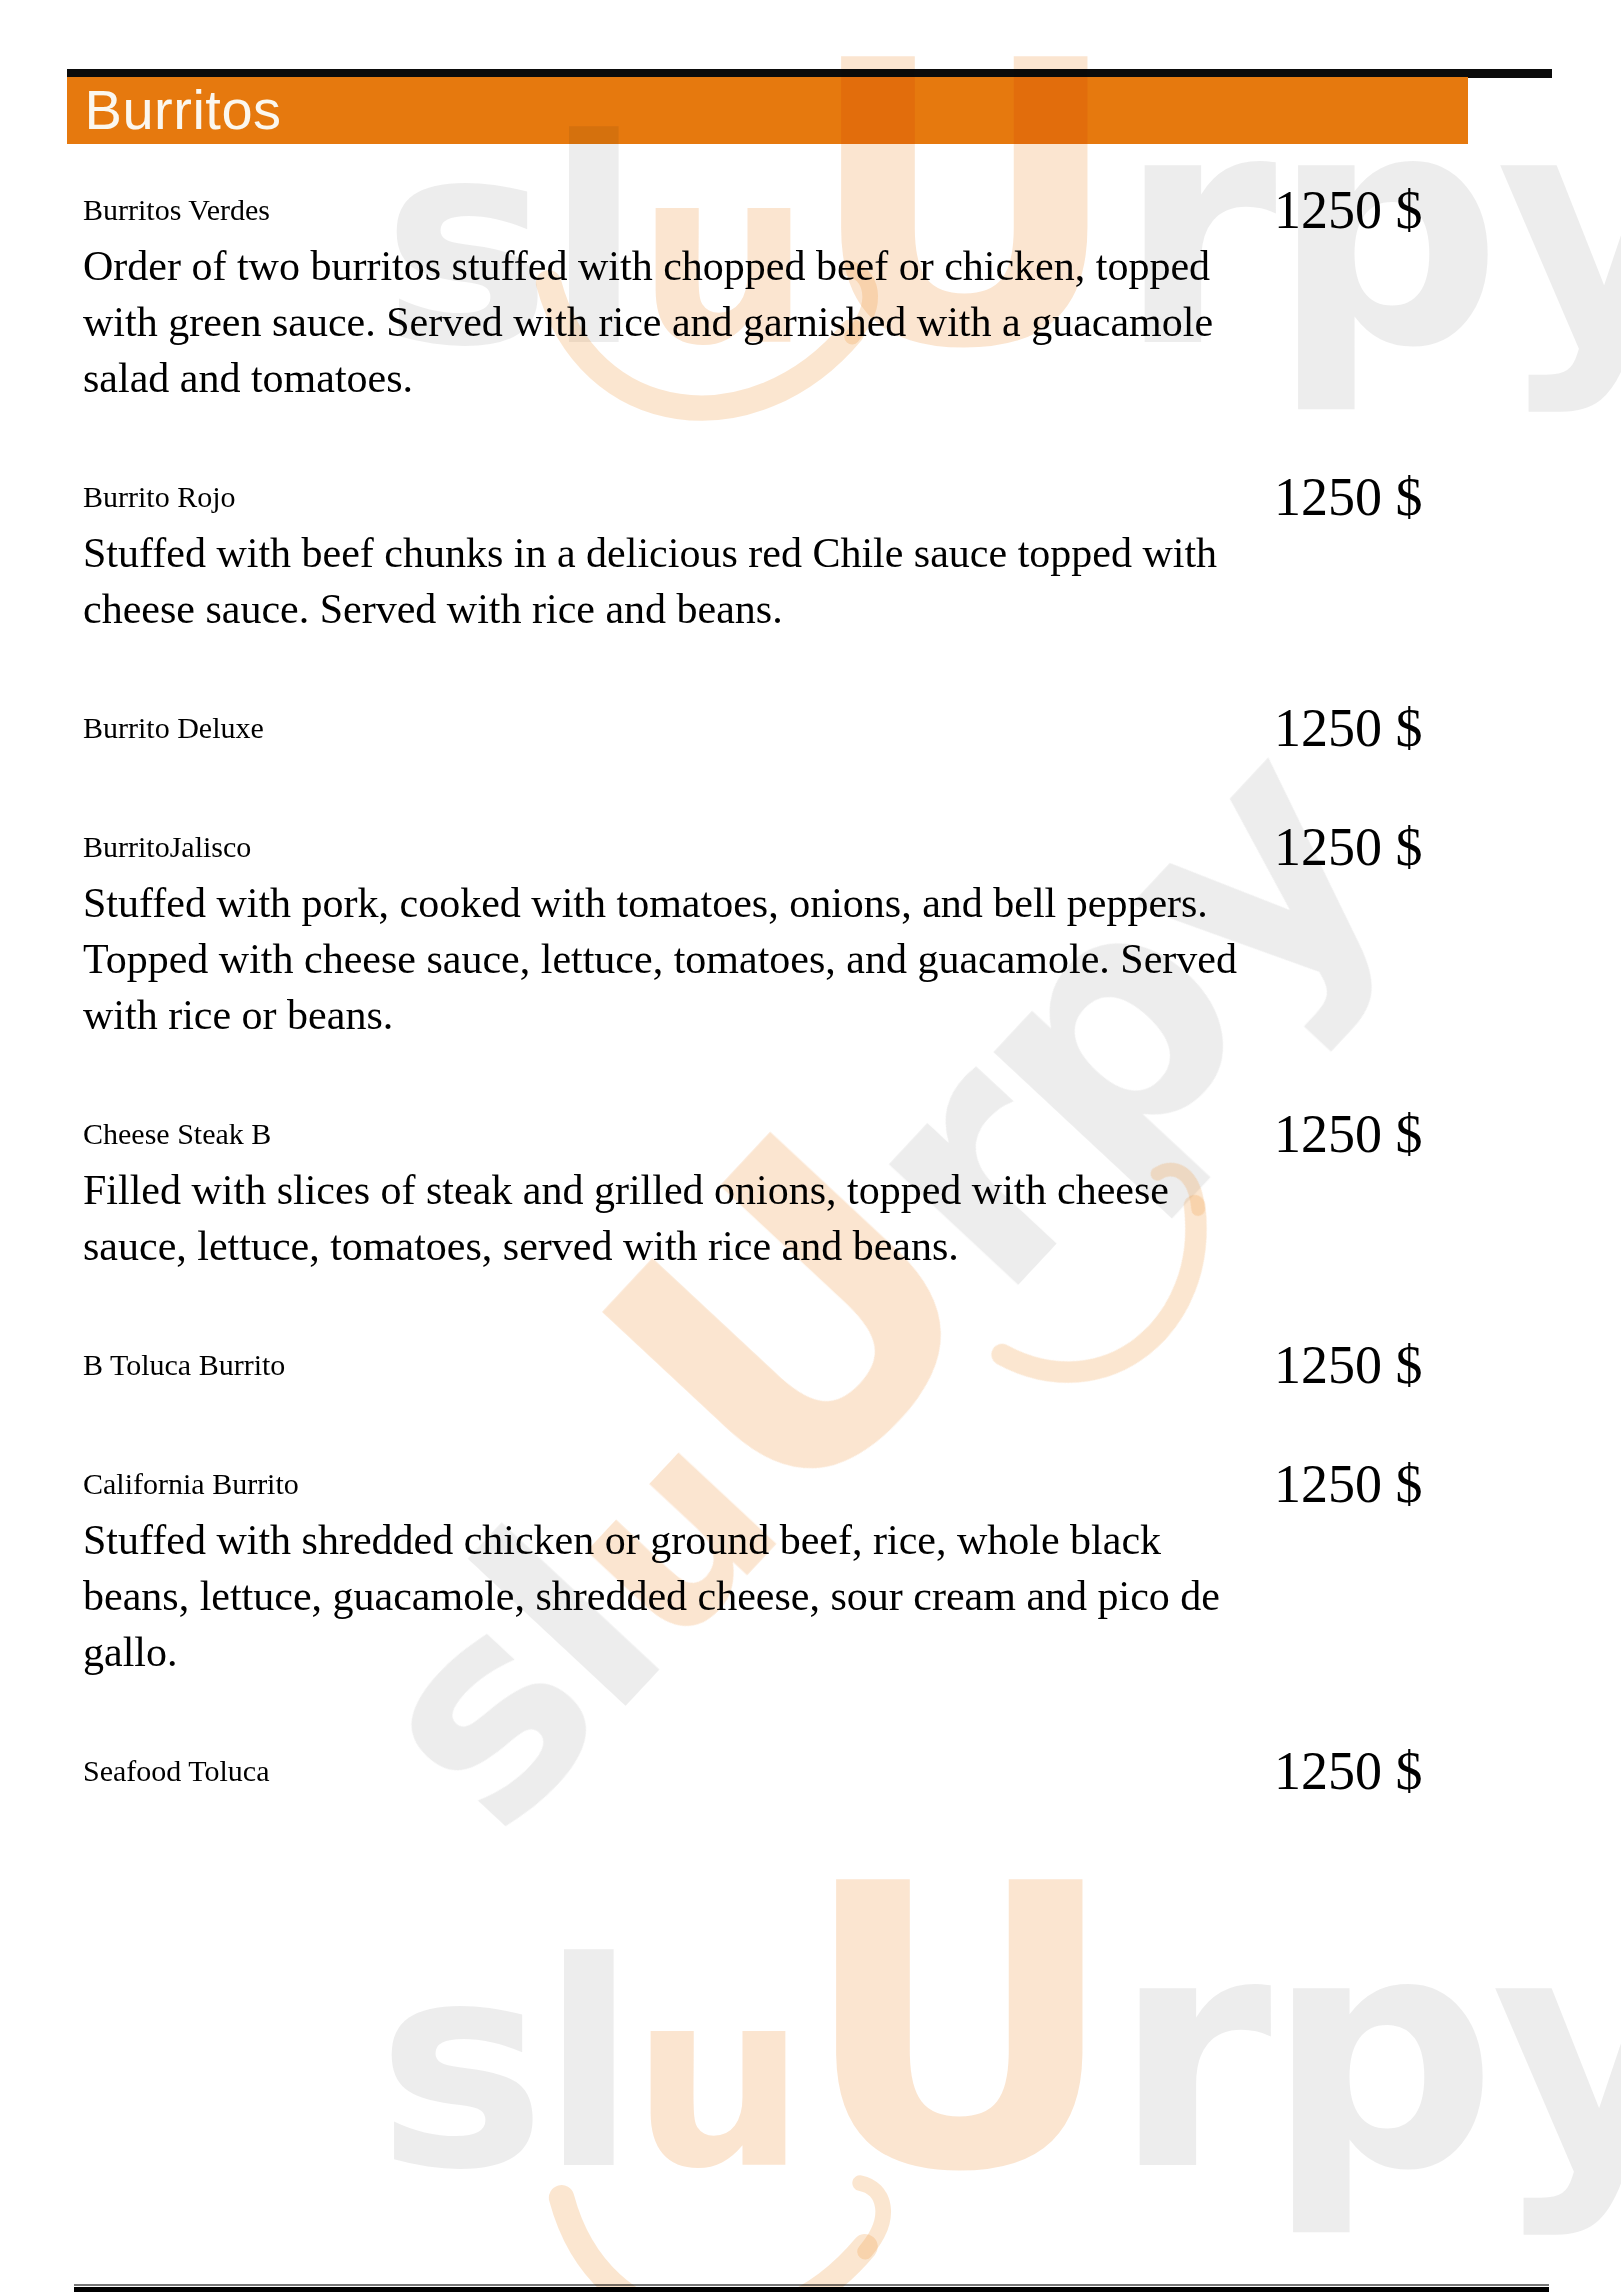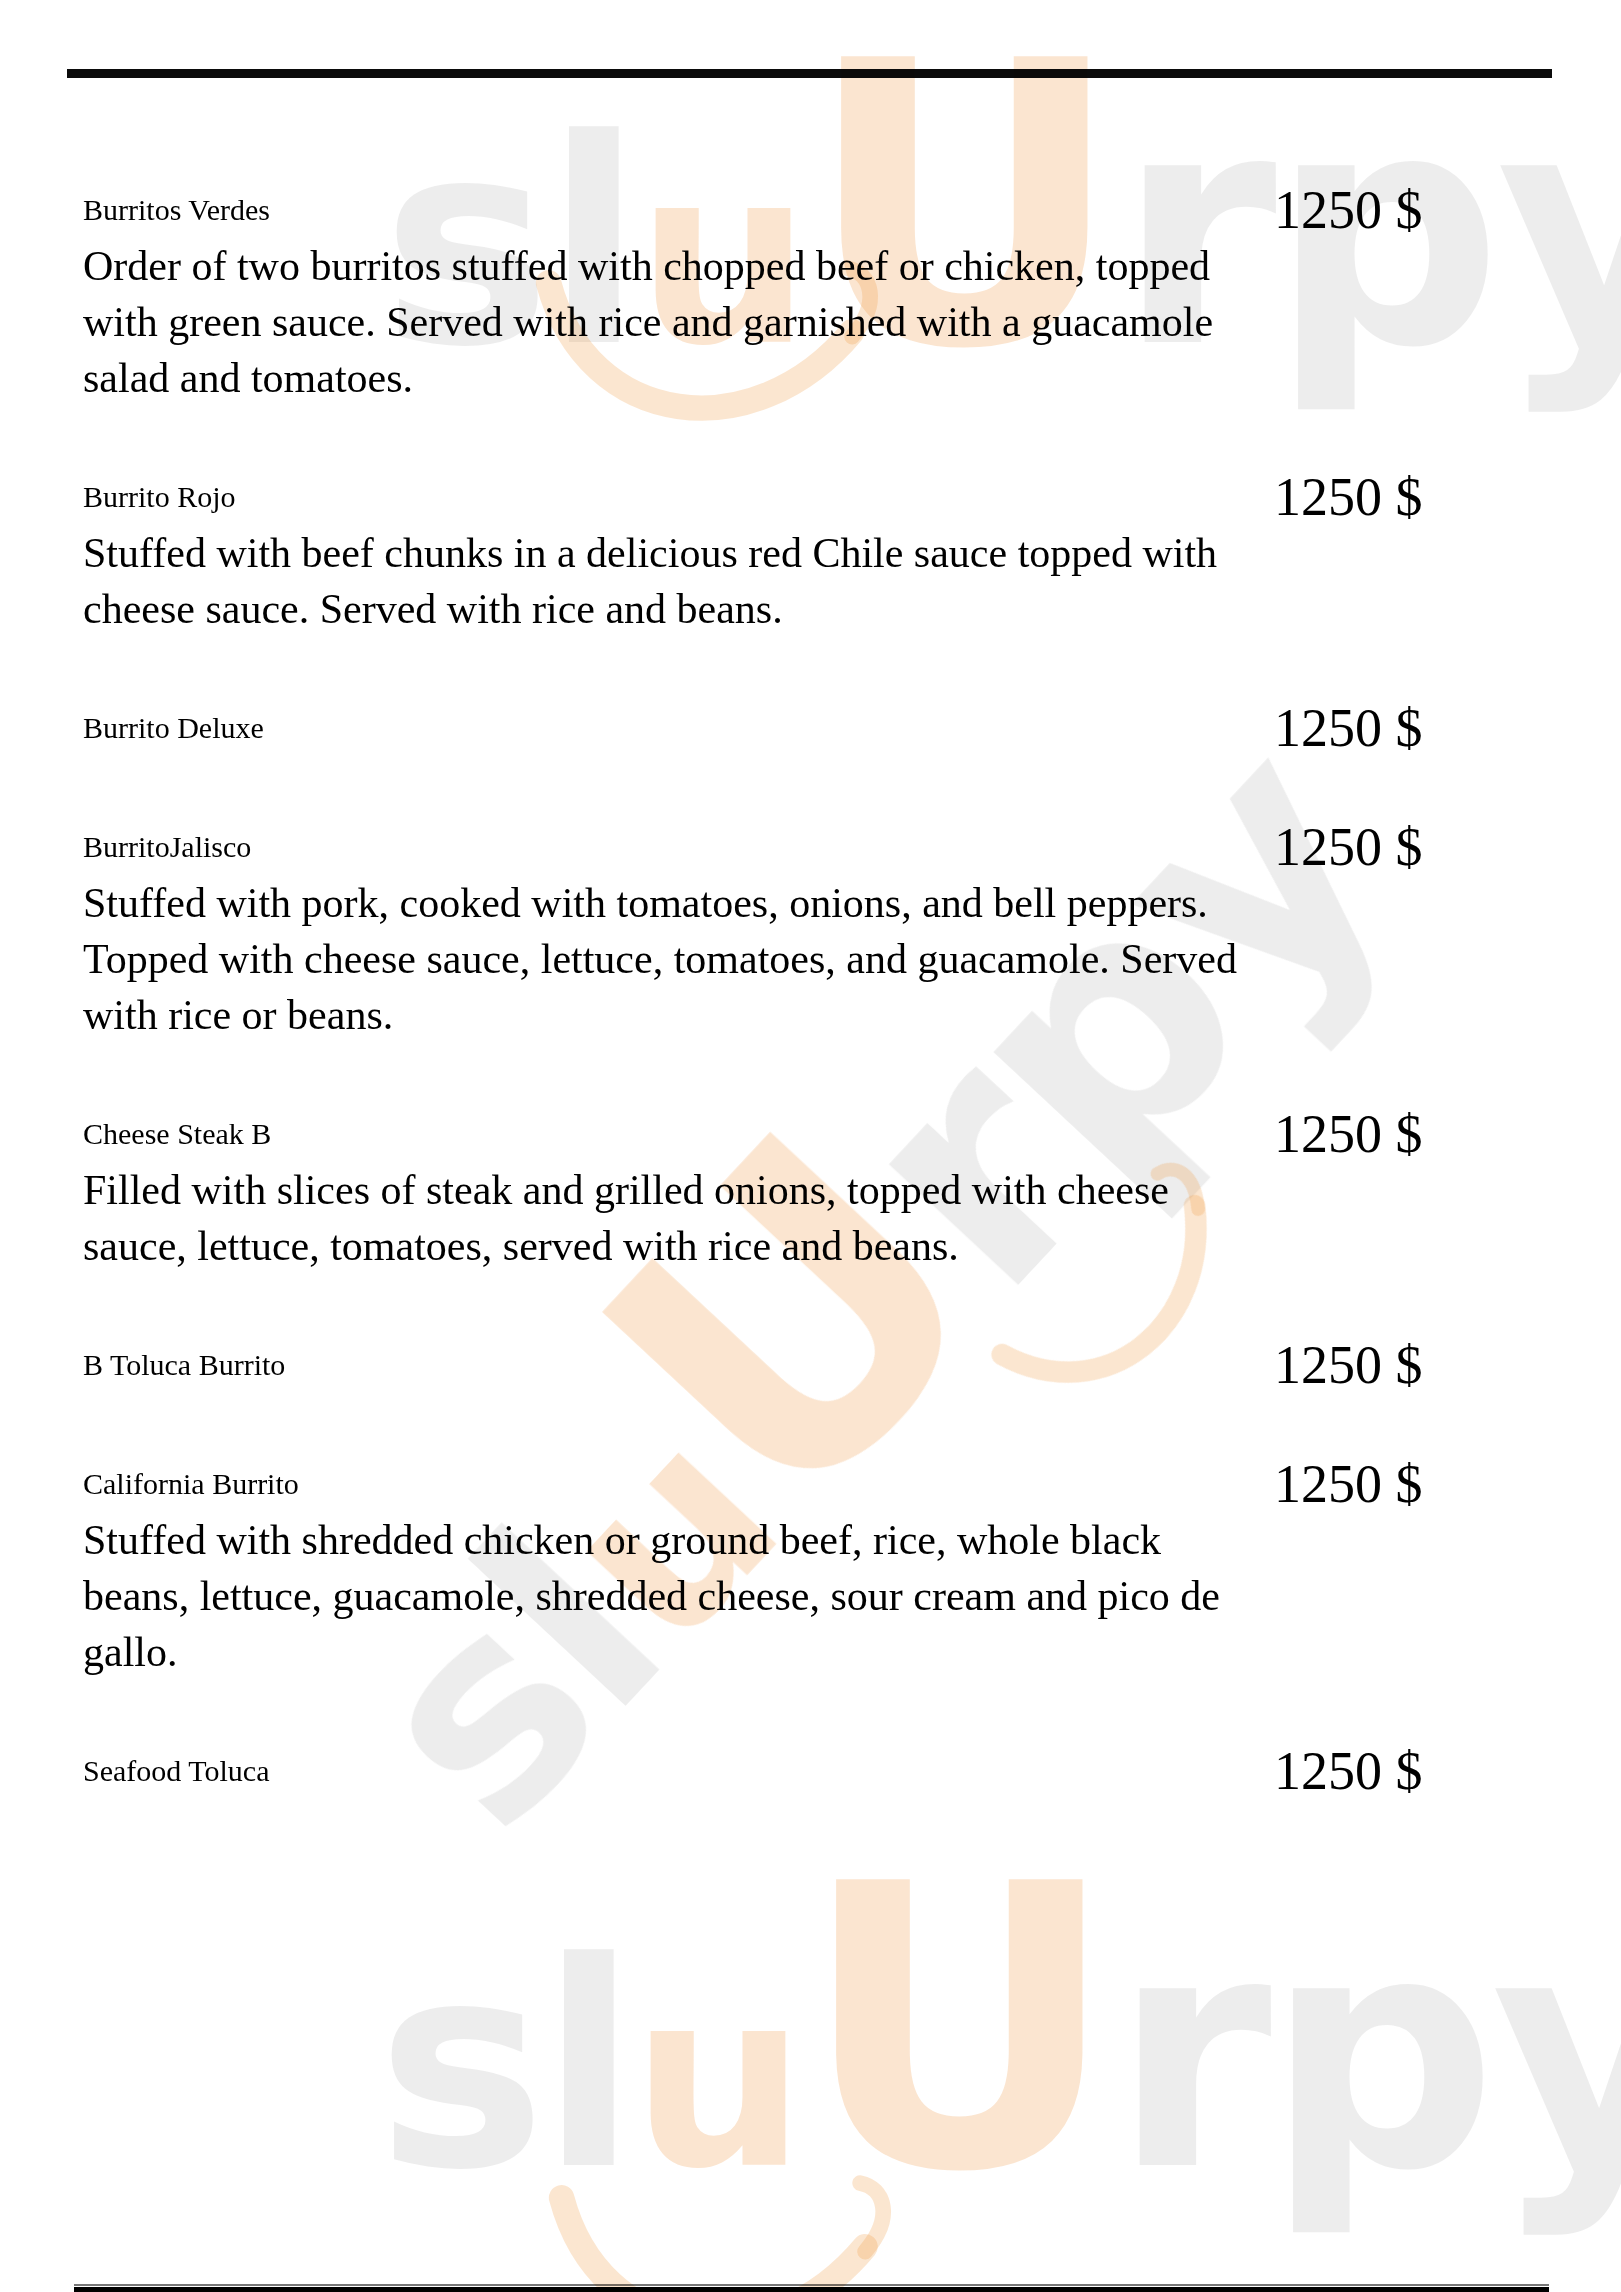--- a/index.html
+++ b/index.html
@@ -131,20 +131,23 @@
   .wm-bottom .wm-smile { left: 165px; top: 345px; }
   .wm-middle .wm-smile { left: 686px; top: 353px; }
 </style>
 </head>
 <body>
 
 <div class="page">
 
   <div class="top-rule"></div>
 
+  <div class="section-bar">
+    <div class="section-title">Burritos</div>
+  </div>
 
   <div class="items">
 
     <div class="item">
       <div class="item-head">
         <span class="item-name">Burritos Verdes</span>
         <span class="item-price">1250 $</span>
       </div>
       <div class="item-desc">Order of two burritos stuffed with chopped beef or chicken, topped
 with green sauce. Served with rice and garnished with a guacamole

